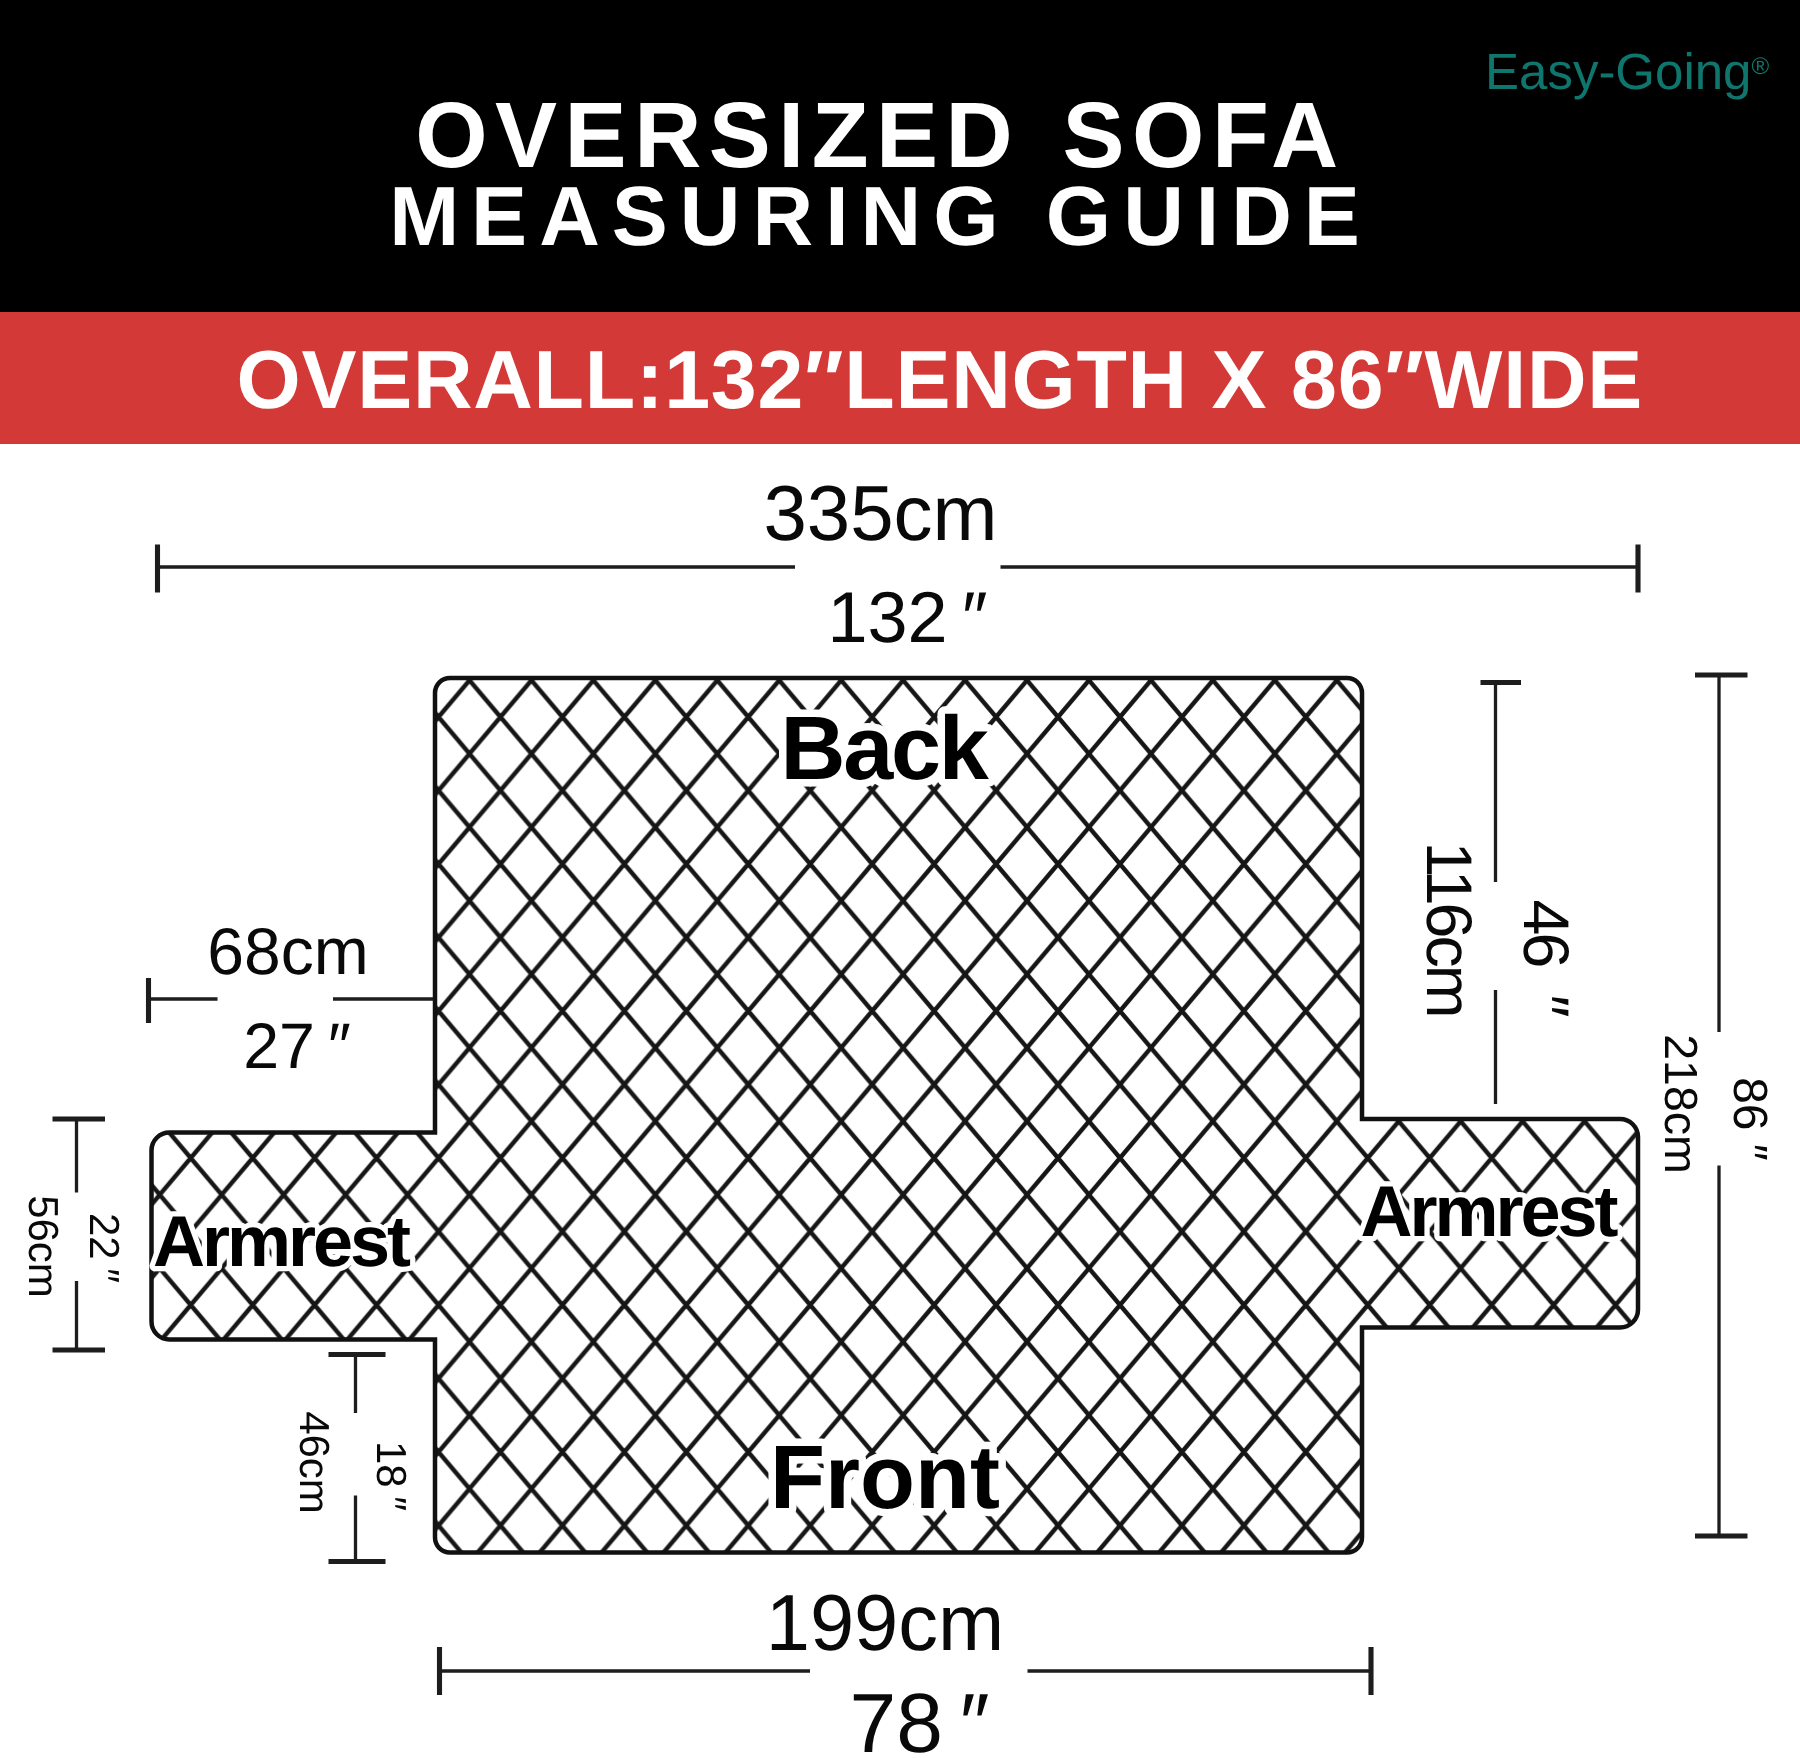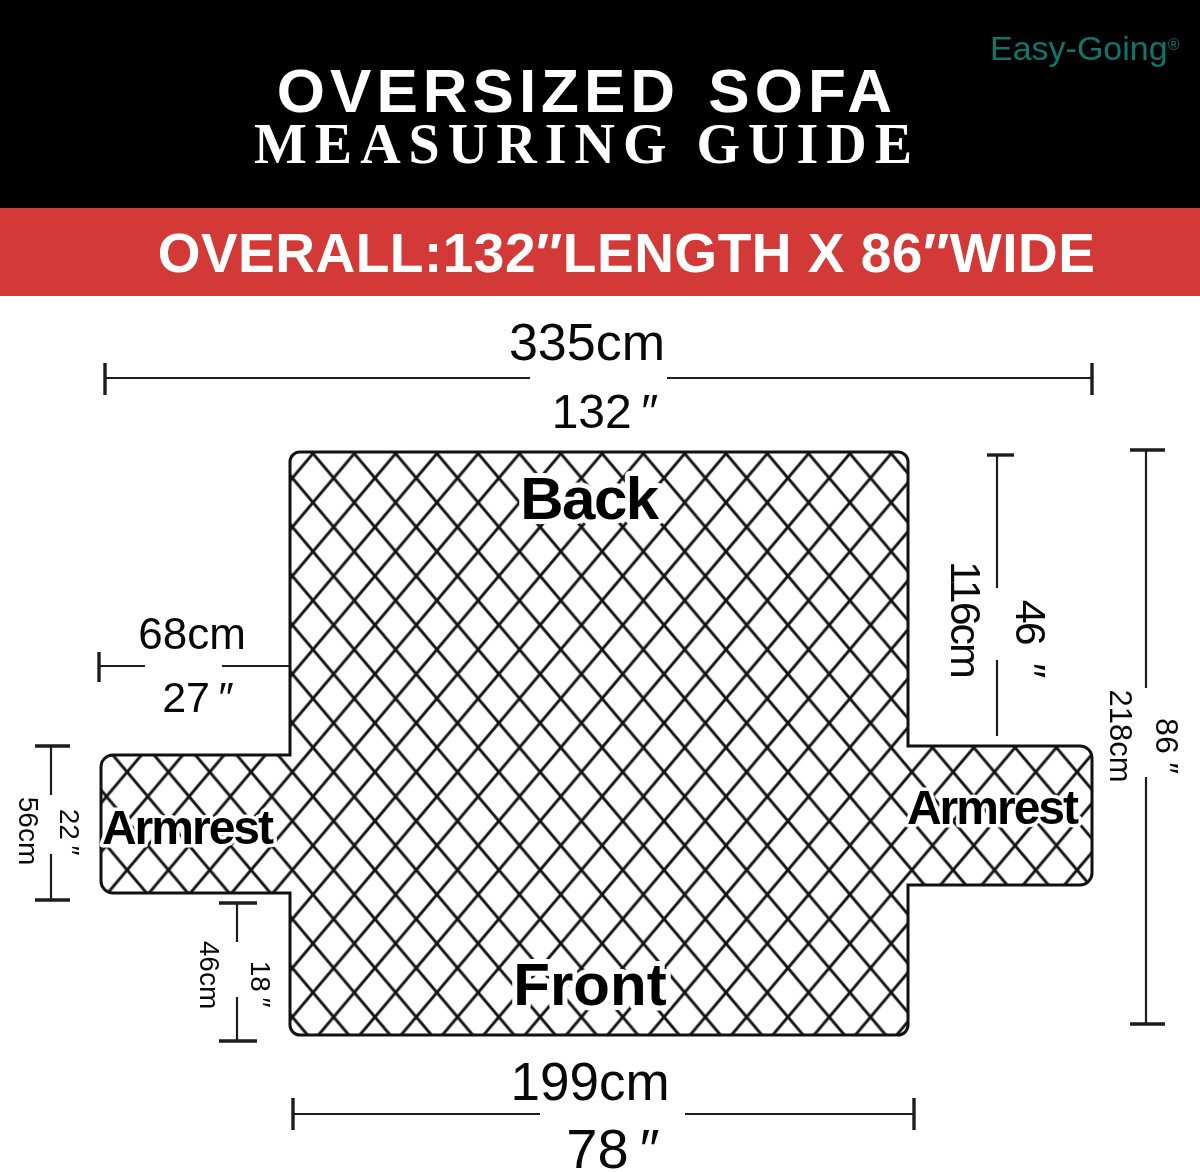--- a/index.html
+++ b/index.html
@@ -9,21 +9,21 @@
 </style>
 </head>
 <body>
 
 <div class="abs" style="left:0;top:0;width:1200px;height:208px;background:#000;"></div>
 
 <div class="abs" style="left:0;top:208px;width:1200px;height:88px;background:#d23937;"></div>
 
 <div class="abs" style="left:0;top:60px;width:1174px;text-align:center;color:#fff;font-weight:bold;font-size:62px;line-height:62px;letter-spacing:5px;word-spacing:6px;">OVERSIZED SOFA</div>
 
-<div class="abs" style="left:0;top:116px;width:1174px;text-align:center;color:#fff;font-weight:bold;font-size:56px;line-height:56px;letter-spacing:8px;font-family:Liberation Serif, serif;">MEASURING GUIDE</div>
+<div class="abs" style="left:0;top:116px;width:1174px;text-align:center;color:#fff;font-weight:bold;font-size:56px;line-height:56px;letter-spacing:8px;">MEASURING GUIDE</div>
 
 <div class="abs" style="left:990px;top:28px;color:#0f766e;font-size:34px;line-height:34px;">Easy-Going<span style="font-size:16px;vertical-align:10px;">®</span></div>
 
 <div class="abs" style="left:0;top:226px;width:1253px;text-align:center;color:#fff;font-weight:bold;font-size:55px;line-height:55px;letter-spacing:0.5px;">OVERALL:132″LENGTH X 86″WIDE</div>
 
 <svg class="abs" style="left:0;top:0;" width="1200" height="1172" viewBox="0 0 1200 1172">
   <defs>
     <pattern id="net" width="41.3" height="49" patternUnits="userSpaceOnUse" patternTransform="translate(3.25,12.5)">
       <path d="M0,24.5 L20.65,0 L41.3,24.5 L20.65,49 Z" fill="none" stroke="#161616" stroke-width="2.9"></path>
     </pattern>

